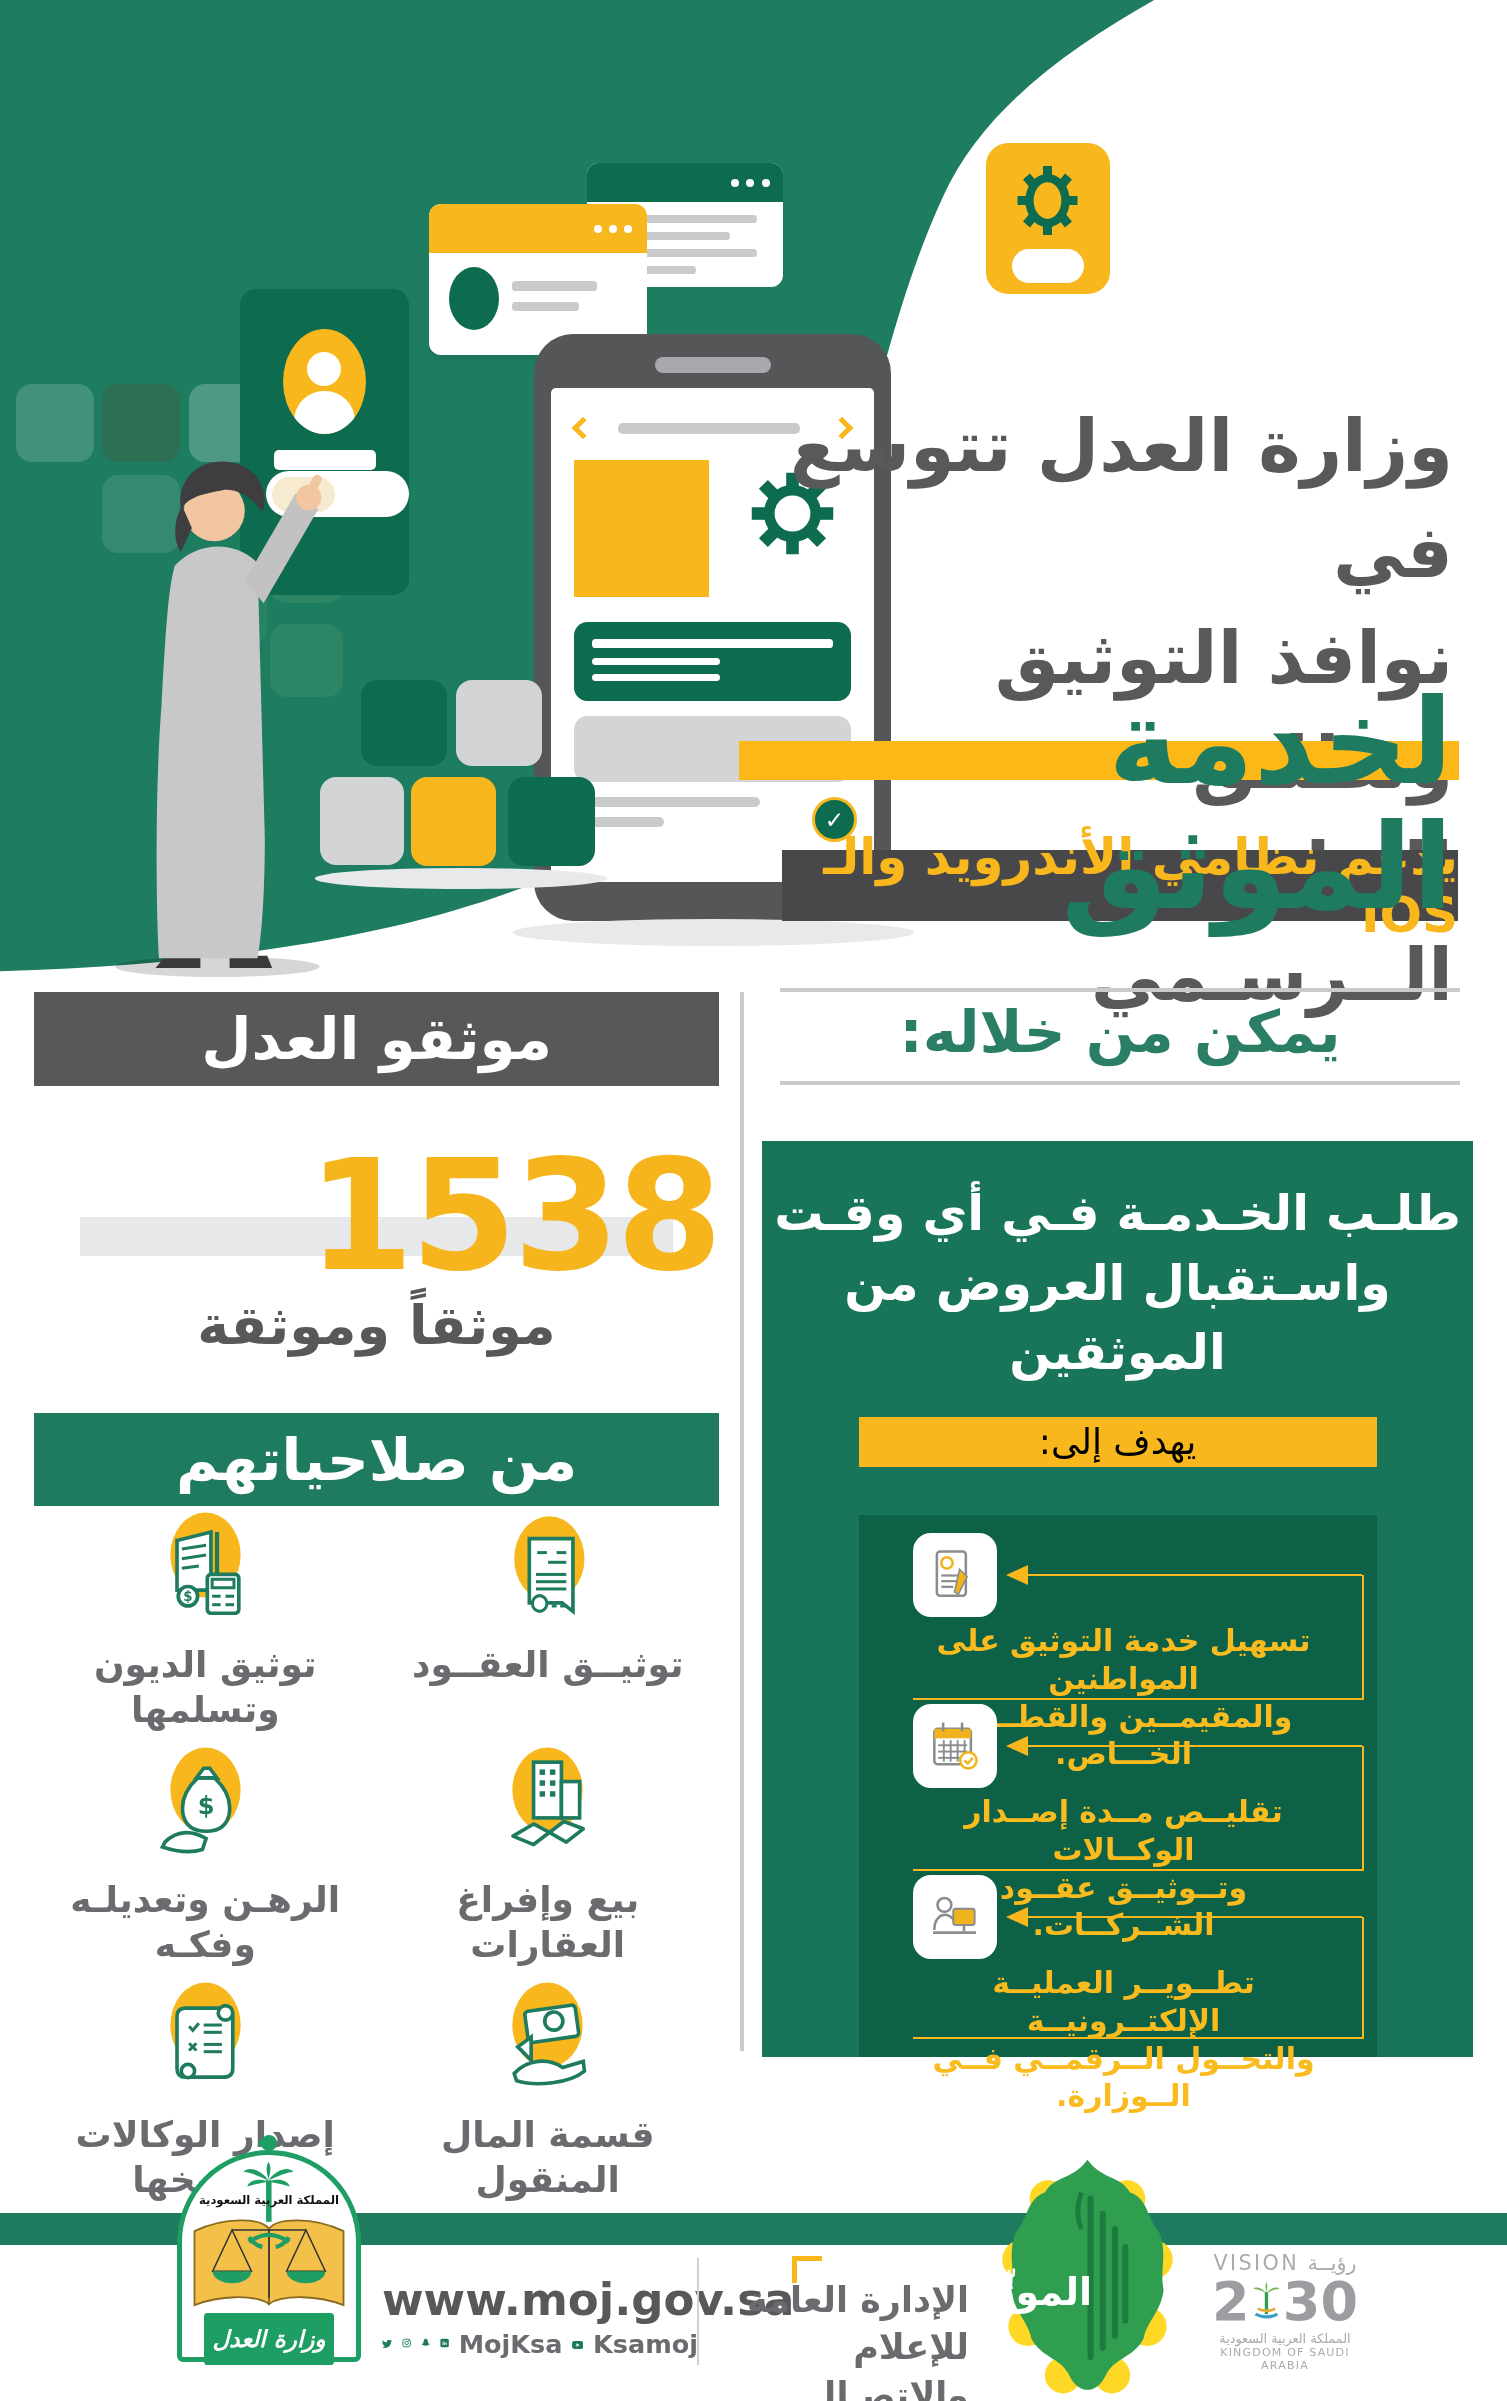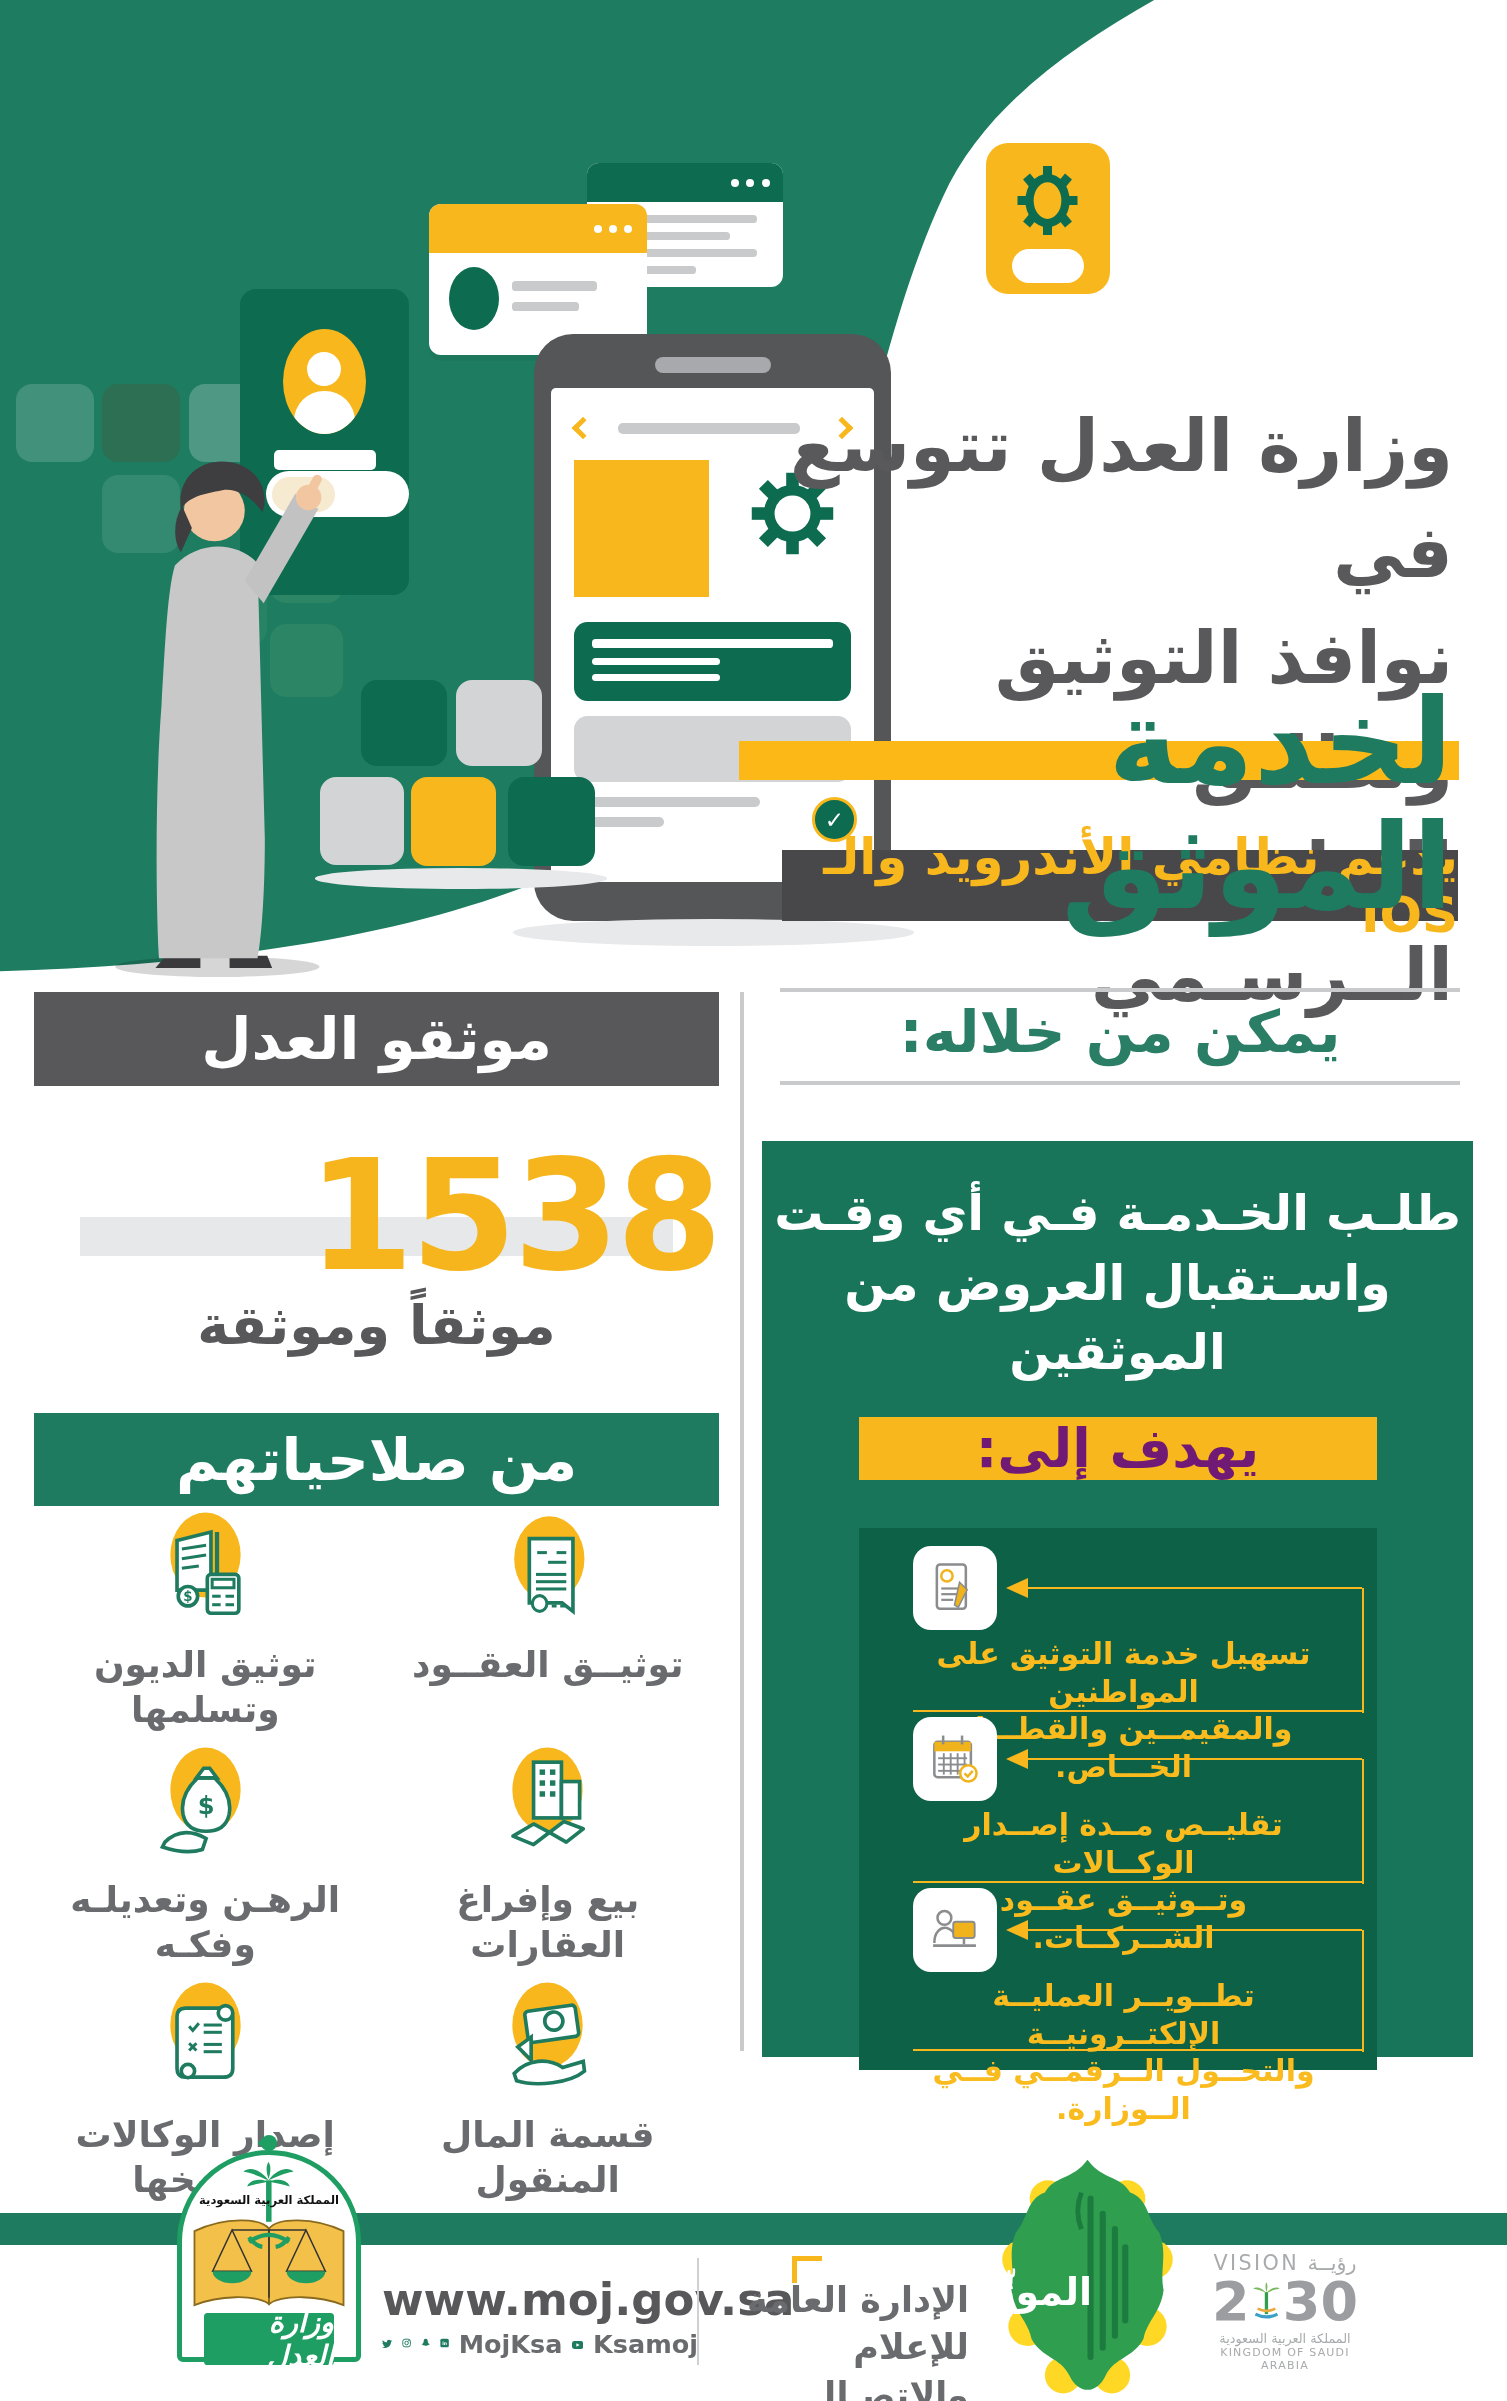--- a/index.html
+++ b/index.html
@@ -74,21 +74,21 @@
 
   .divider-v{left:741px;top:992px;width:3.6px;height:1059px;background:#c9cacb;}
 
   
   .hline{background:#c9cacb;height:4.3px;left:781px;width:680px;}
   .feat-header{left:781px;top:998px;width:680px;text-align:center;color:#2a7e65;font-weight:bold;font-size:58px;}
   .feat-panel{left:763px;top:1141px;width:711px;height:916px;background:#187559;
     display:flex;flex-direction:column;align-items:center;}
   .feat-lead{margin-top:38px;color:#fff;font-weight:bold;font-size:49px;line-height:1.42;text-align:center;}
   .goals-bar{margin-top:29px;width:518px;height:98px;background:#f8b71c;display:flex;align-items:center;justify-content:center;}
-  .goals-bar span{color:#701a75;font-weight:bold;font-size:54px;}
+  .goals-bar span{color:#000000;font-weight:normal;font-size:36px;}
   .goals-panel{margin-top:48px;width:518px;height:547px;background:#0d6147;padding:16px 0;}
   .goal-item{position:relative;width:100%;height:171px;}
   .goal-icon{position:absolute;left:54px;top:2.4px;width:84px;height:84px;background:#fff;border-radius:18px;
     display:flex;align-items:center;justify-content:center;}
   .goal-arrowhead{position:absolute;left:147px;top:34px;width:0;height:0;
     border-top:10.3px solid transparent;border-bottom:10.3px solid transparent;border-right:22px solid #f8b71c;}
   .goal-topline{position:absolute;left:168px;right:14.6px;top:43px;height:2.4px;background:#f8b71c;}
   .goal-bracket{position:absolute;left:54px;right:14.6px;top:44px;bottom:2.4px;
     border-left:0;border-right:0;border-bottom:2.4px solid #f8b71c;}
   .goal-bracket::after{content:"";position:absolute;right:-2.4px;top:0;bottom:-2.4px;width:2.4px;background:#f8b71c;}
@@ -96,21 +96,21 @@
     font-weight:bold;font-size:30px;line-height:1.26;}
 
   
   .footer-band{left:0;top:2213px;width:1508px;height:32px;background:#1e7b60;}
   .emblem{left:178px;top:2135px;width:184px;height:226px;}
   .emblem .arch{position:absolute;left:0;top:14.6px;width:184px;height:212px;background:#fff;border:5.5px solid #1e9e63;
     border-radius:92px 92px 6px 6px;}
   .emblem .finial{position:absolute;left:84px;top:0;width:16px;height:16px;background:#1e9e63;border-radius:50% 50% 50% 0;transform:rotate(45deg);}
   .emblem .base{position:absolute;left:27px;bottom:-3.6px;width:130px;height:52px;background:#1e9e63;border-radius:3.6px;
     display:flex;align-items:center;justify-content:center;}
-  .emblem .base span{color:#fff;font-size:29px;font-weight:bold;font-style:italic;}
+  .emblem .base span{color:#fff;font-size:23px;font-weight:bold;font-style:italic;}
   .emblem .king-cal{position:absolute;left:0;right:0;top:58px;text-align:center;color:#111;font-size:11.6px;font-weight:bold;}
   .website{left:383px;top:2273px;width:286px;text-align:center;color:#58585b;font-weight:bold;font-size:45px;direction:ltr;}
   .socials{left:383px;top:2327px;width:316px;display:flex;align-items:flex-end;gap:9.7px;direction:ltr;}
   .handle{color:#6a6b6e;font-weight:bold;font-size:25.5px;}
   .sep-v{left:698px;top:2258px;width:2.4px;height:107px;background:#cfd0d1;}
   .dept{left:720px;top:2277px;width:250px;text-align:right;color:#6a6b6e;font-weight:bold;font-size:35px;line-height:1.35;}
   .dept-bracket{position:absolute;left:73px;top:-20.7px;width:30px;height:27px;border-top:5.5px solid #f8b71c;border-left:5.5px solid #f8b71c;}
   .badge{left:991px;top:2156px;width:195px;height:246px;}
   .badge-label{position:absolute;left:11px;top:114px;width:91px;text-align:center;color:#fff;font-weight:bold;font-size:38px;z-index:3;}
   .vision{left:1213px;top:2251px;width:146px;text-align:center;color:#a8aaac;direction:ltr;}

